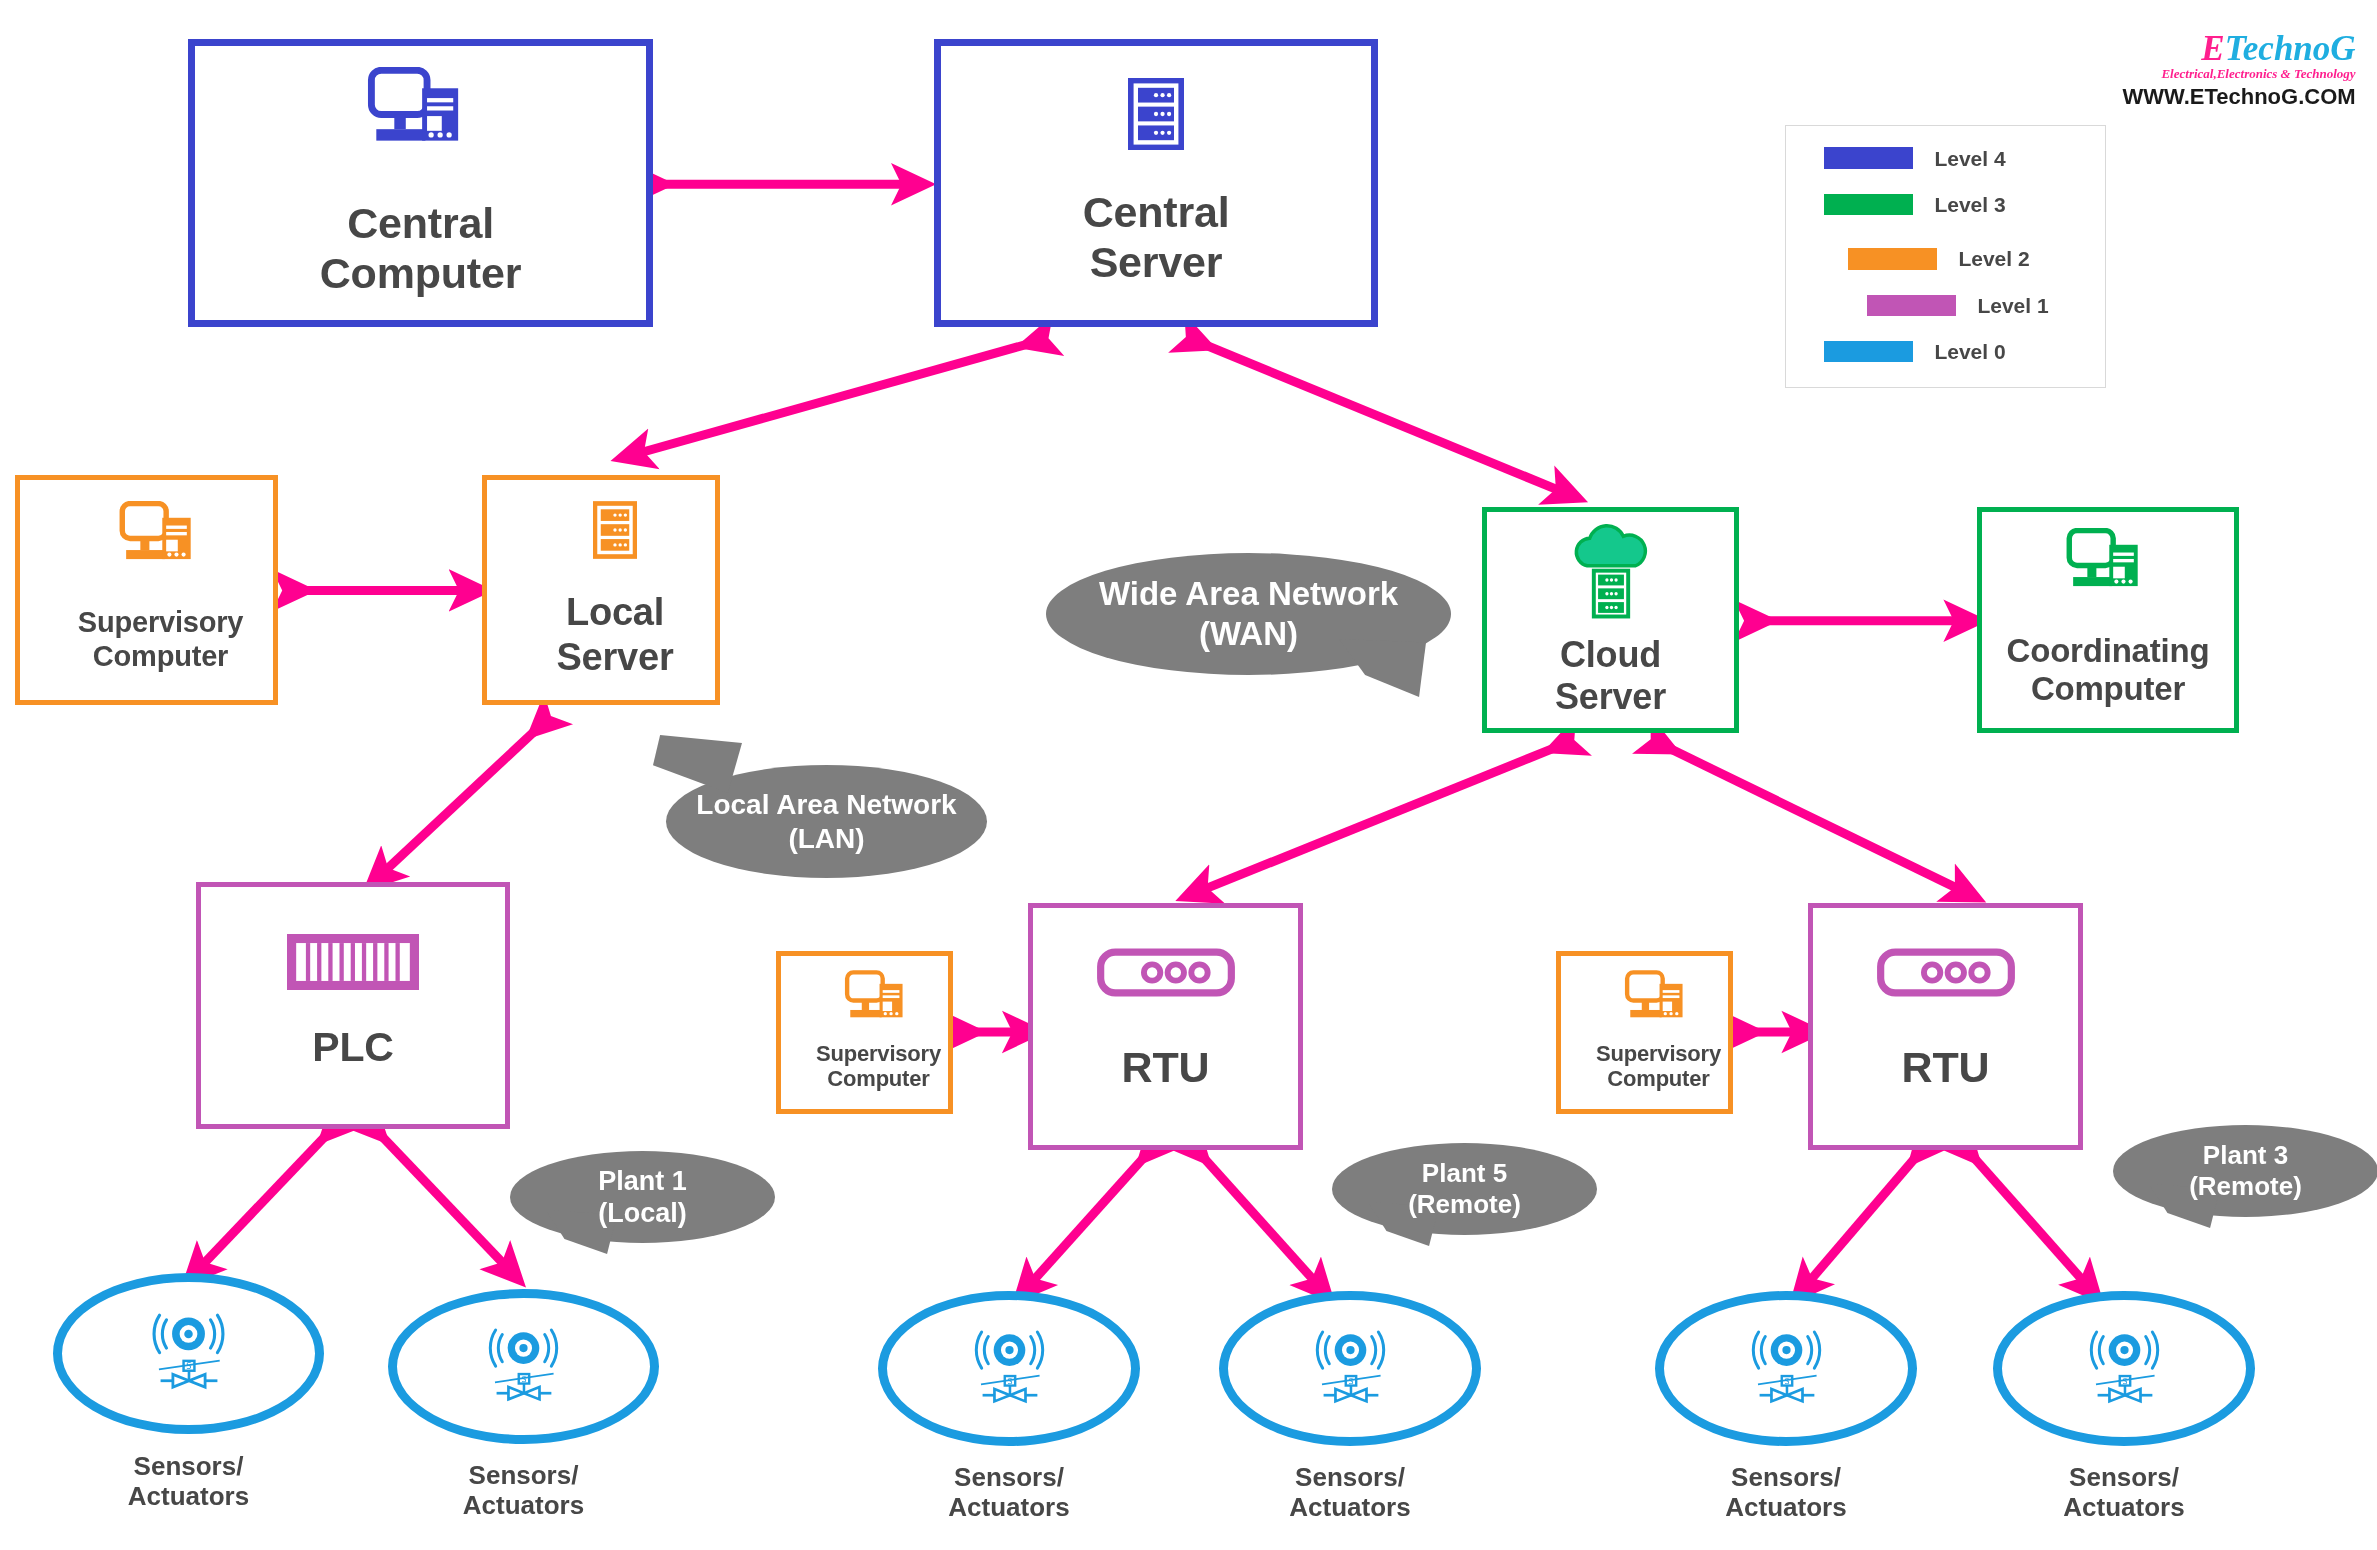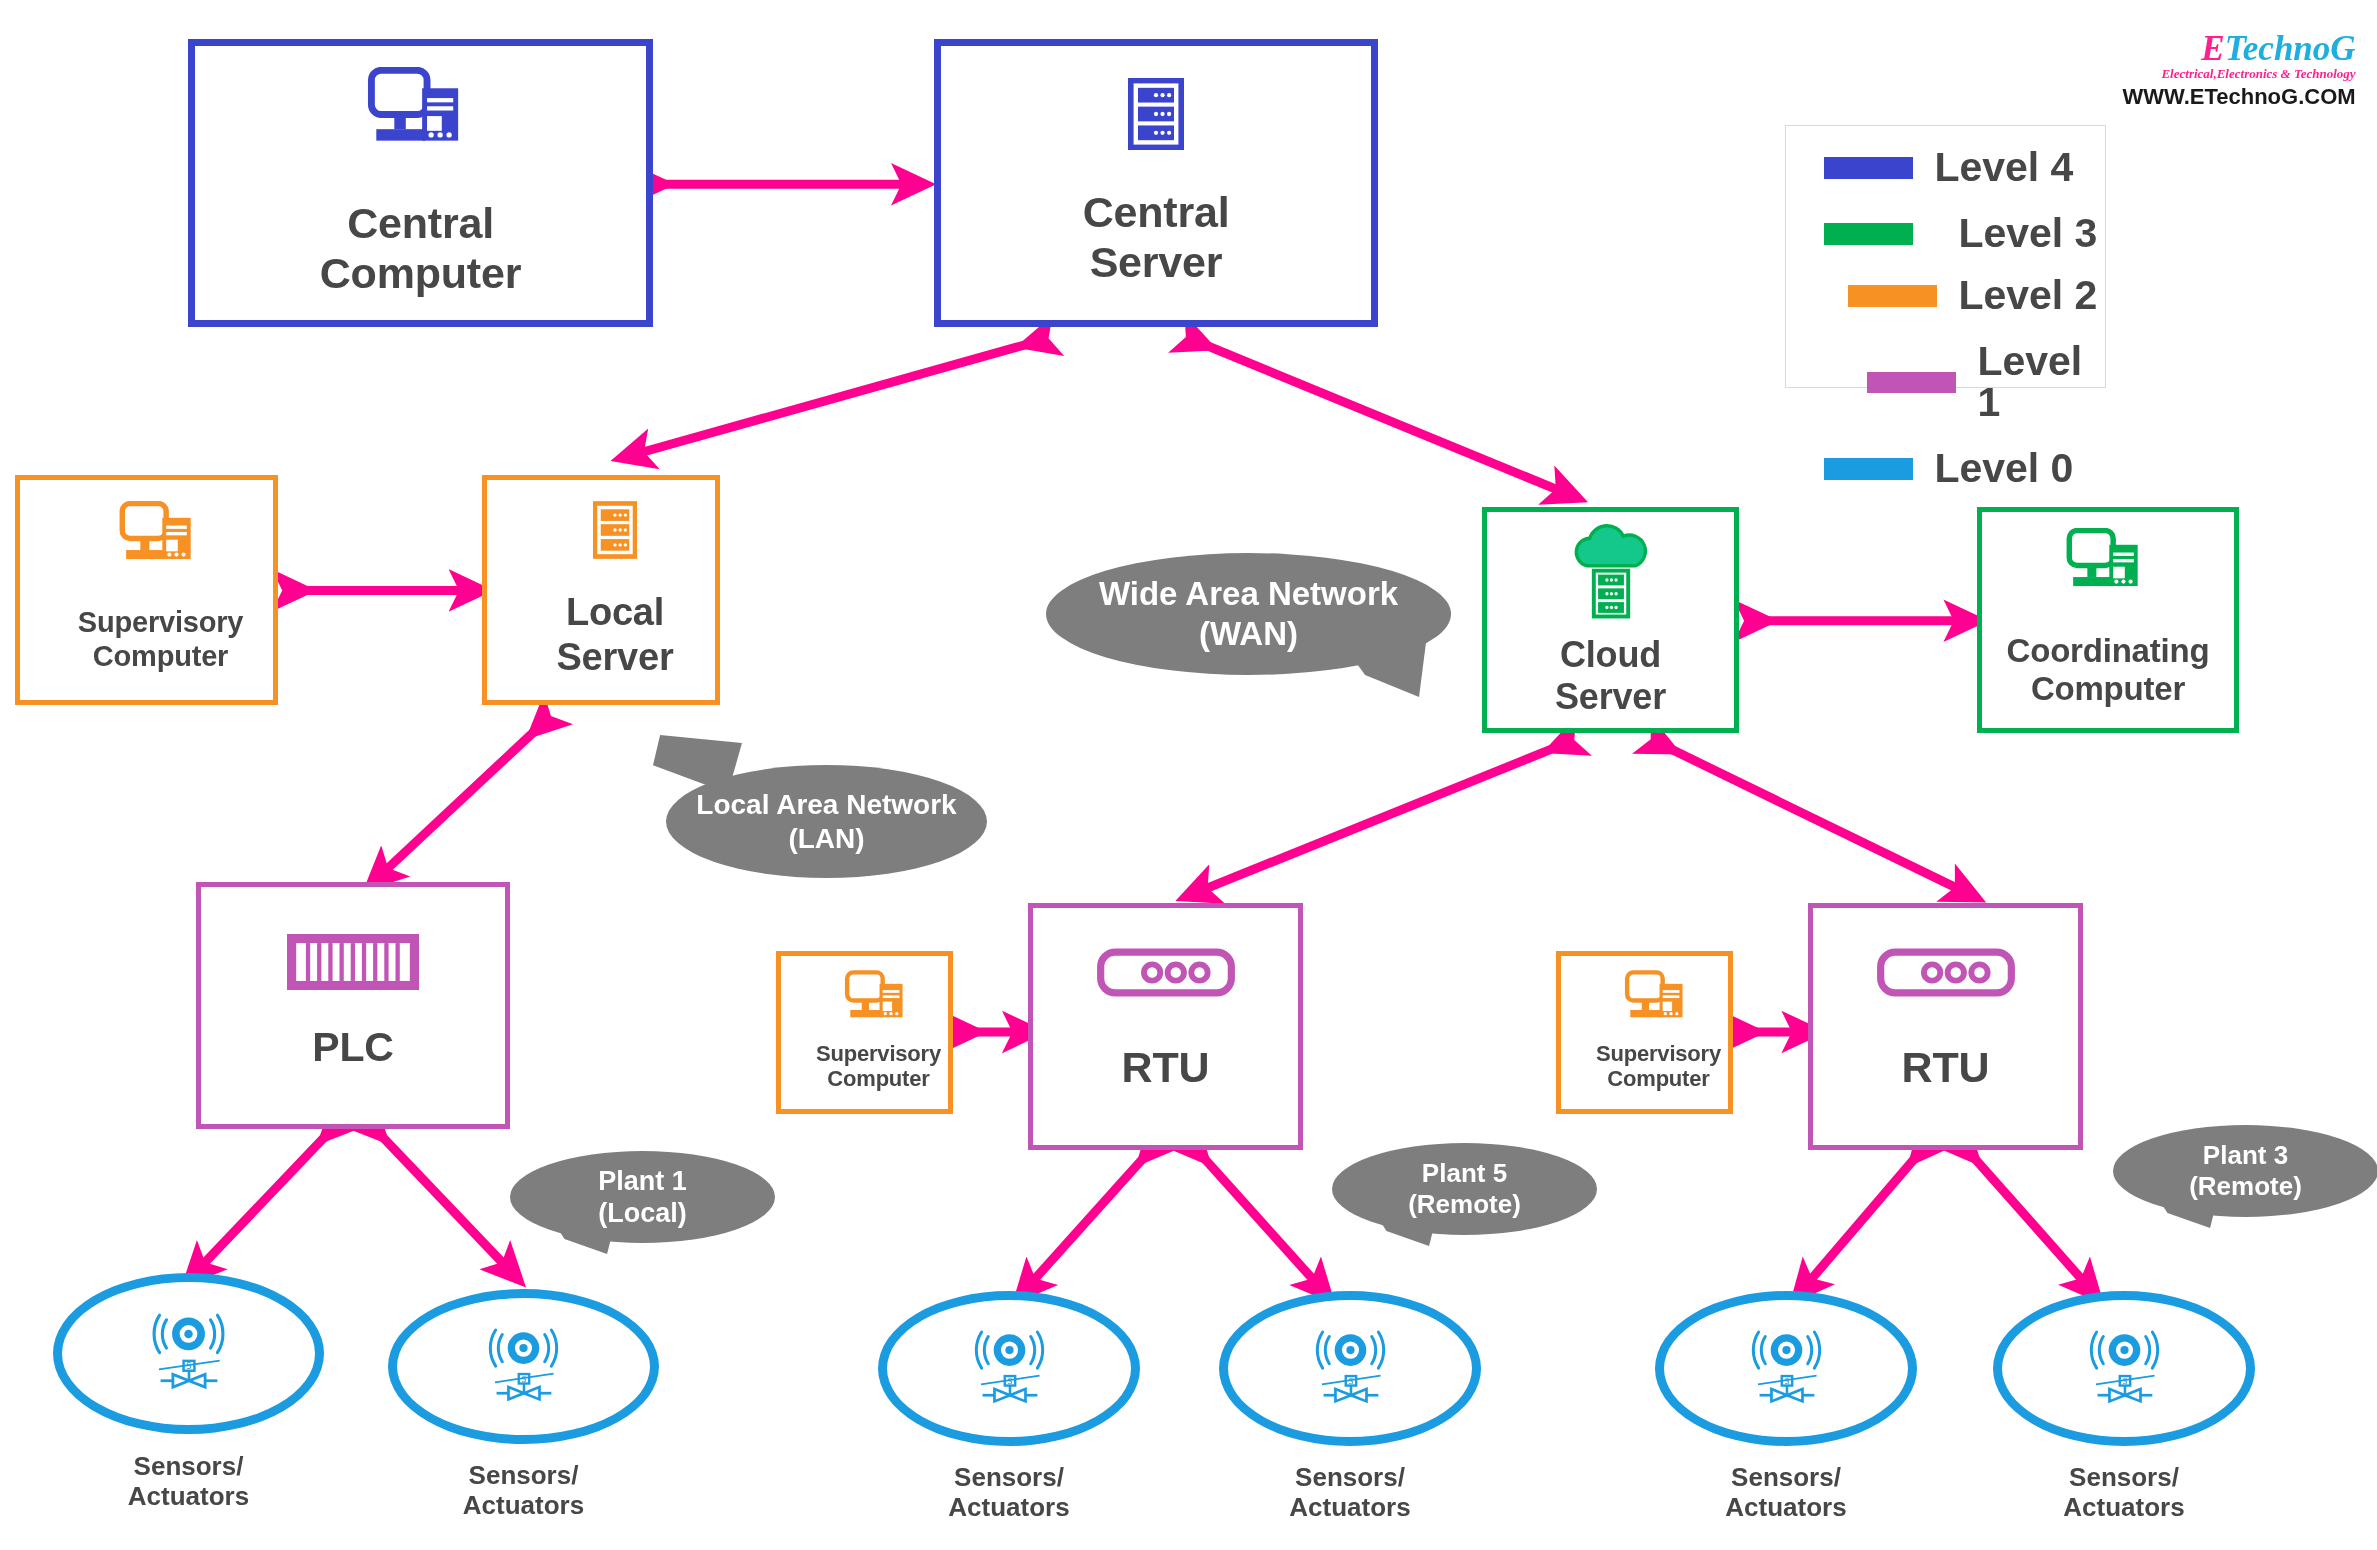--- a/index.html
+++ b/index.html
@@ -112,21 +112,21 @@
   }
   .legend-swatch {
     width: 89px;
     height: 21.4px;
     flex: 0 0 auto;
   }
   .legend-text {
     margin-left: 21.4px;
     color: #474747;
     font-weight: bold;
-    font-size: 41px;
+    font-size: 21px;
     line-height: 1;
   }
 
   
   #brand { position: absolute; text-align: right; margin-top: 24px; }
   .brand-wordmark {
     font-family: "Liberation Serif", serif;
     font-style: italic;
     font-weight: bold;
     font-size: 35px;
@@ -202,21 +202,21 @@
     <div class="brand-wordmark"><span class="brand-e">E</span><span class="brand-rest">TechnoG</span></div>
     <div class="brand-tag">Electrical,Electronics &amp; Technology</div>
     <div class="brand-url">WWW.ETechnoG.COM</div>
   </div>
 
   <div id="legend" style="left:1785px; top:125px; width:321px; height:263px; padding:21.4px 0 0 38px;">
     <div class="legend-row" style="margin-bottom:25px;">
       <div class="legend-swatch" style="background:#3B44CD;"></div>
       <div class="legend-text">Level 4</div>
     </div>
-    <div class="legend-row" style="margin-bottom:21px;gap:24px;">
+    <div class="legend-row" style="margin-bottom:33px;">
       <div class="legend-swatch" style="background:#00B050;"></div>
       <div class="legend-text">Level 3</div>
     </div>
     <div class="legend-row" style="margin-bottom:25px;padding-left:24px;">
       <div class="legend-swatch" style="background:#F79124;"></div>
       <div class="legend-text">Level 2</div>
     </div>
     <div class="legend-row" style="margin-bottom:25px;padding-left:43px;">
       <div class="legend-swatch" style="background:#C155B5;"></div>
       <div class="legend-text">Level 1</div>

